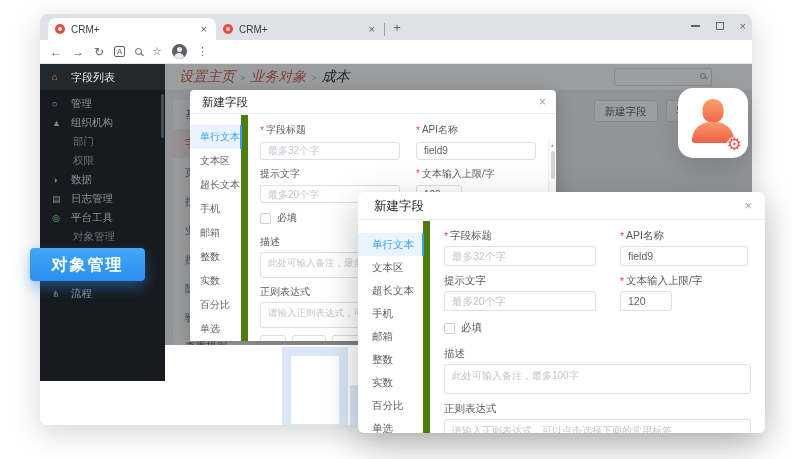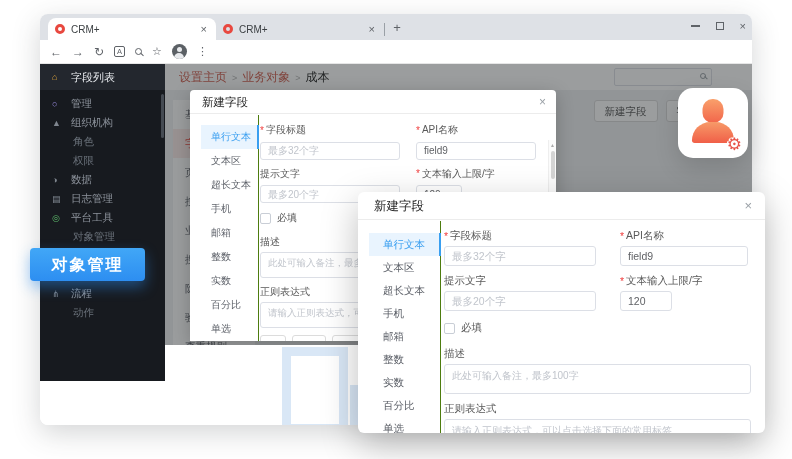--- a/index.html
+++ b/index.html
@@ -54,21 +54,21 @@
   .sbi .ic { width:15px; font-size:9px; margin-right:4px; flex:none; }
   .sbi.child { padding-left:33px; color:#697079; }
   .sbi.home { height:26px; background:#23272e; color:#e6e9ed; font-size:11px; margin-bottom:4px; }
   .sb-thumb { position:absolute; right:1px; top:30px; width:3px; height:44px; background:#454b53; border-radius:2px; }
 
   
   .main { position:absolute; left:125px; top:0; width:587px; height:281px; background:#eef0f3; overflow:hidden; }
   .overlay { position:absolute; inset:0; background:rgba(33,37,41,.45); z-index:5; }
 
   .topbar { position:relative; height:26px; background:#fff; display:flex; align-items:center; padding-left:14px; }
-  .crumb { font-size:12px; color:#cf5d4e; }
+  .crumb { font-size:14px; color:#cf5d4e;font-style:italic; }
   .crumb:not(:last-of-type)::after { content:'>'; color:#b5b5b5; margin:0 5px; font-size:9px; }
   .crumb.current { color:#262626; }
   .searchbox { position:absolute; right:40px; top:4px; width:98px; height:18px; border:1px solid #dcdfe6; border-radius:2px; background:#fff; }
   .searchbox input { position:absolute; inset:0; border:none; outline:none; background:transparent; font-size:9px; padding:0 16px 0 6px;
     font-family:"Liberation Sans","DejaVu Sans",sans-serif; color:#333; }
   .searchbox input::placeholder { color:#bfc3ca; }
   .smag { position:absolute; right:5px; top:4px; width:6px; height:6px; border:1.1px solid #9aa0a6; border-radius:50%; }
   .smag::after { content:''; position:absolute; width:3.5px; height:1.1px; background:#9aa0a6; right:-2.5px; bottom:-.5px; transform:rotate(45deg); }
 
   .hbtns { position:absolute; right:12px; top:36px; display:flex; gap:8px; }
@@ -81,21 +81,21 @@
 
   
   .wm1 { position:absolute; left:242px; top:283px; width:66px; height:86px; border:9px solid #d9e7f6; }
   .wm2 { position:absolute; left:310px; top:321px; width:40px; height:48px; border:8px solid #d9e7f6; }
 
   
   .modal { background:#fff; }
   .mtitle { position:relative; border-bottom:1px solid #ececec; color:#262626; }
   .mclose { position:absolute; color:#9aa0a6; }
   .mbody { position:absolute; left:0; right:0; bottom:0; }
-  .mtabs { position:absolute; left:11px; top:0; bottom:0; border-right:1px solid #4d7c0f; }
+  .mtabs { position:absolute; left:0; top:0; bottom:0; border-right:7px solid #4d7c0f; }
   .mtab { position:relative; color:#5a5e66; white-space:nowrap; }
   .mtab.active { background:#e9f4fe; color:#3a9ff0; }
   .mtab.active::after { content:''; position:absolute; right:-1px; top:0; bottom:0; width:2px; background:#3a9ff0; }
   .mform { position:relative; overflow:hidden; }
   .frow { display:flex; }
   .flabel { color:#595959; display:flex; align-items:center; gap:2px; }
   .req { color:#f03e3e; }
   .fin { border:1px solid #dcdfe6; border-radius:3px; background:#fff; color:#606266; outline:none; padding:0 7px;
     font-family:"Liberation Sans","DejaVu Sans",sans-serif; width:100%; }
   .fin::placeholder, .fta::placeholder { color:#c1c5cc; }
@@ -212,21 +212,21 @@
             </div>
             <div class="sbi">
               <span class="ic" style="color: rgb(155, 140, 224);">○</span>
               <span class="lb">管理</span>
             </div>
             <div class="sbi">
               <span class="ic" style="color: rgb(127, 134, 143);">▲</span>
               <span class="lb">组织机构</span>
             </div>
             <div class="sbi child">
-              <span class="lb">角色</span>
+              <span class="lb">部门</span>
             </div>
             <div class="sbi child">
               <span class="lb">权限</span>
             </div>
             <div class="sbi">
               <span class="ic" style="color: rgb(127, 134, 143);">◑</span>
               <span class="lb">数据</span>
             </div>
             <div class="sbi">
               <span class="ic" style="color: rgb(127, 134, 143);">▤</span>
@@ -242,23 +242,20 @@
             <div class="sbi child">
               <span class="lb">邮件通知</span>
             </div>
             <div class="sbi">
               <span class="ic" style="color: rgb(127, 134, 143);">▦</span>
               <span class="lb">邮件通知</span>
             </div>
             <div class="sbi">
               <span class="ic" style="color: rgb(127, 134, 143);">⋔</span>
               <span class="lb">流程</span>
-            </div>
-            <div class="sbi child">
-              <span class="lb">动作</span>
             </div>
             <div class="sbi child"></div>
           </div>
         <div class="sb-thumb"></div>
       </div>
 
       <div class="main">
         <div class="topbar">
           <span class="crumb">设置主页</span>
           <span class="crumb">业务对象</span>

